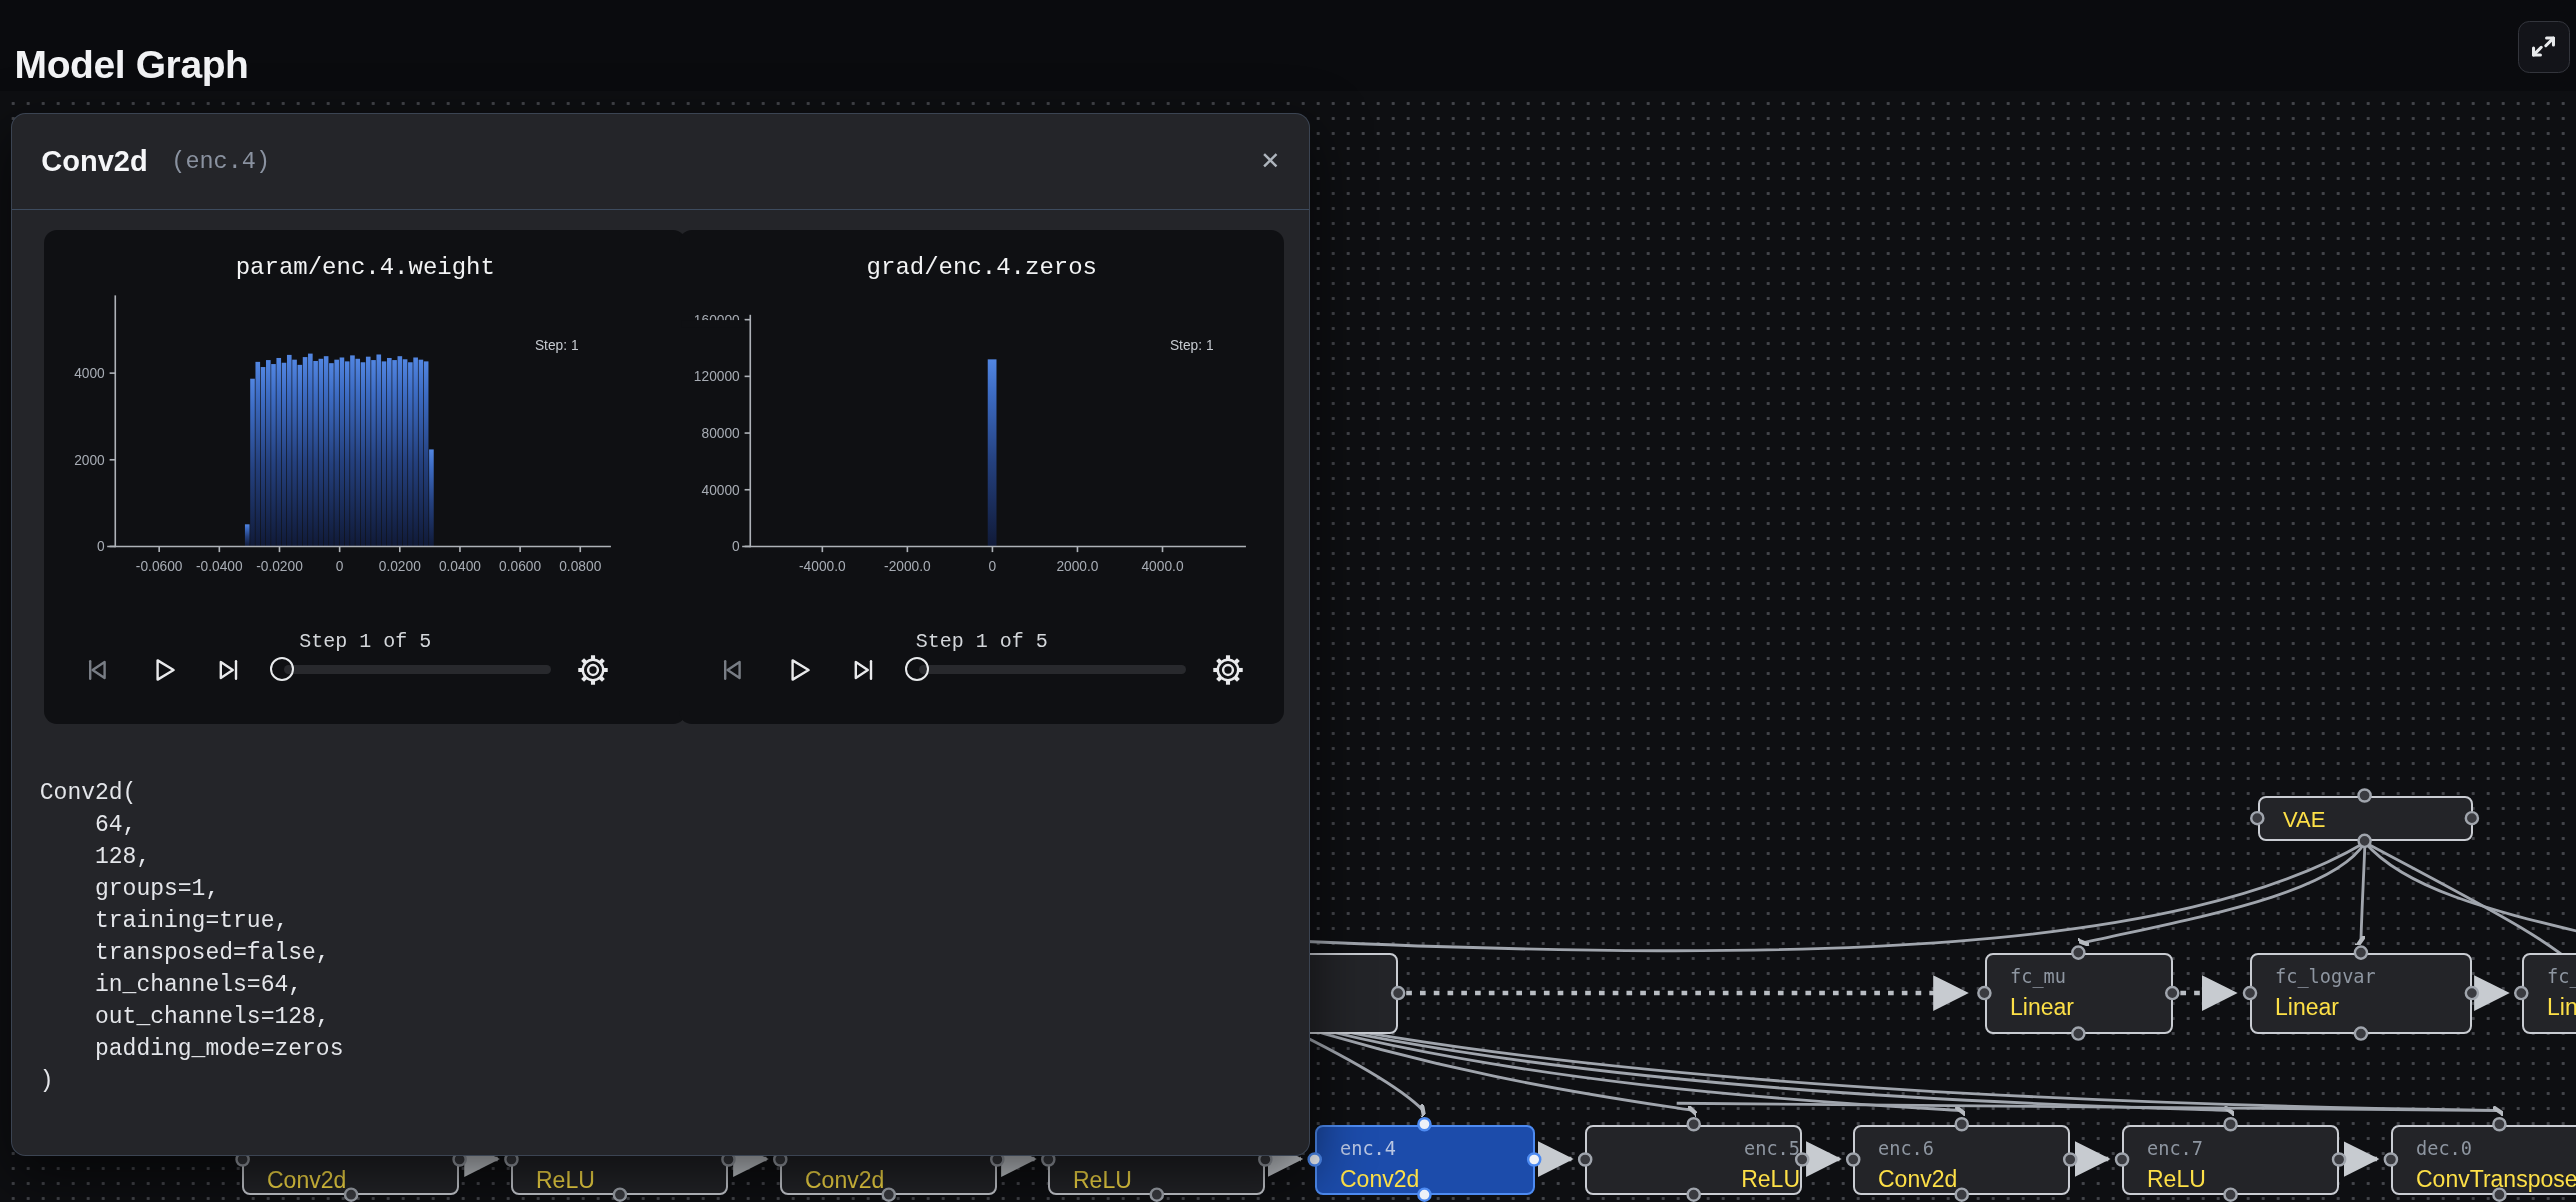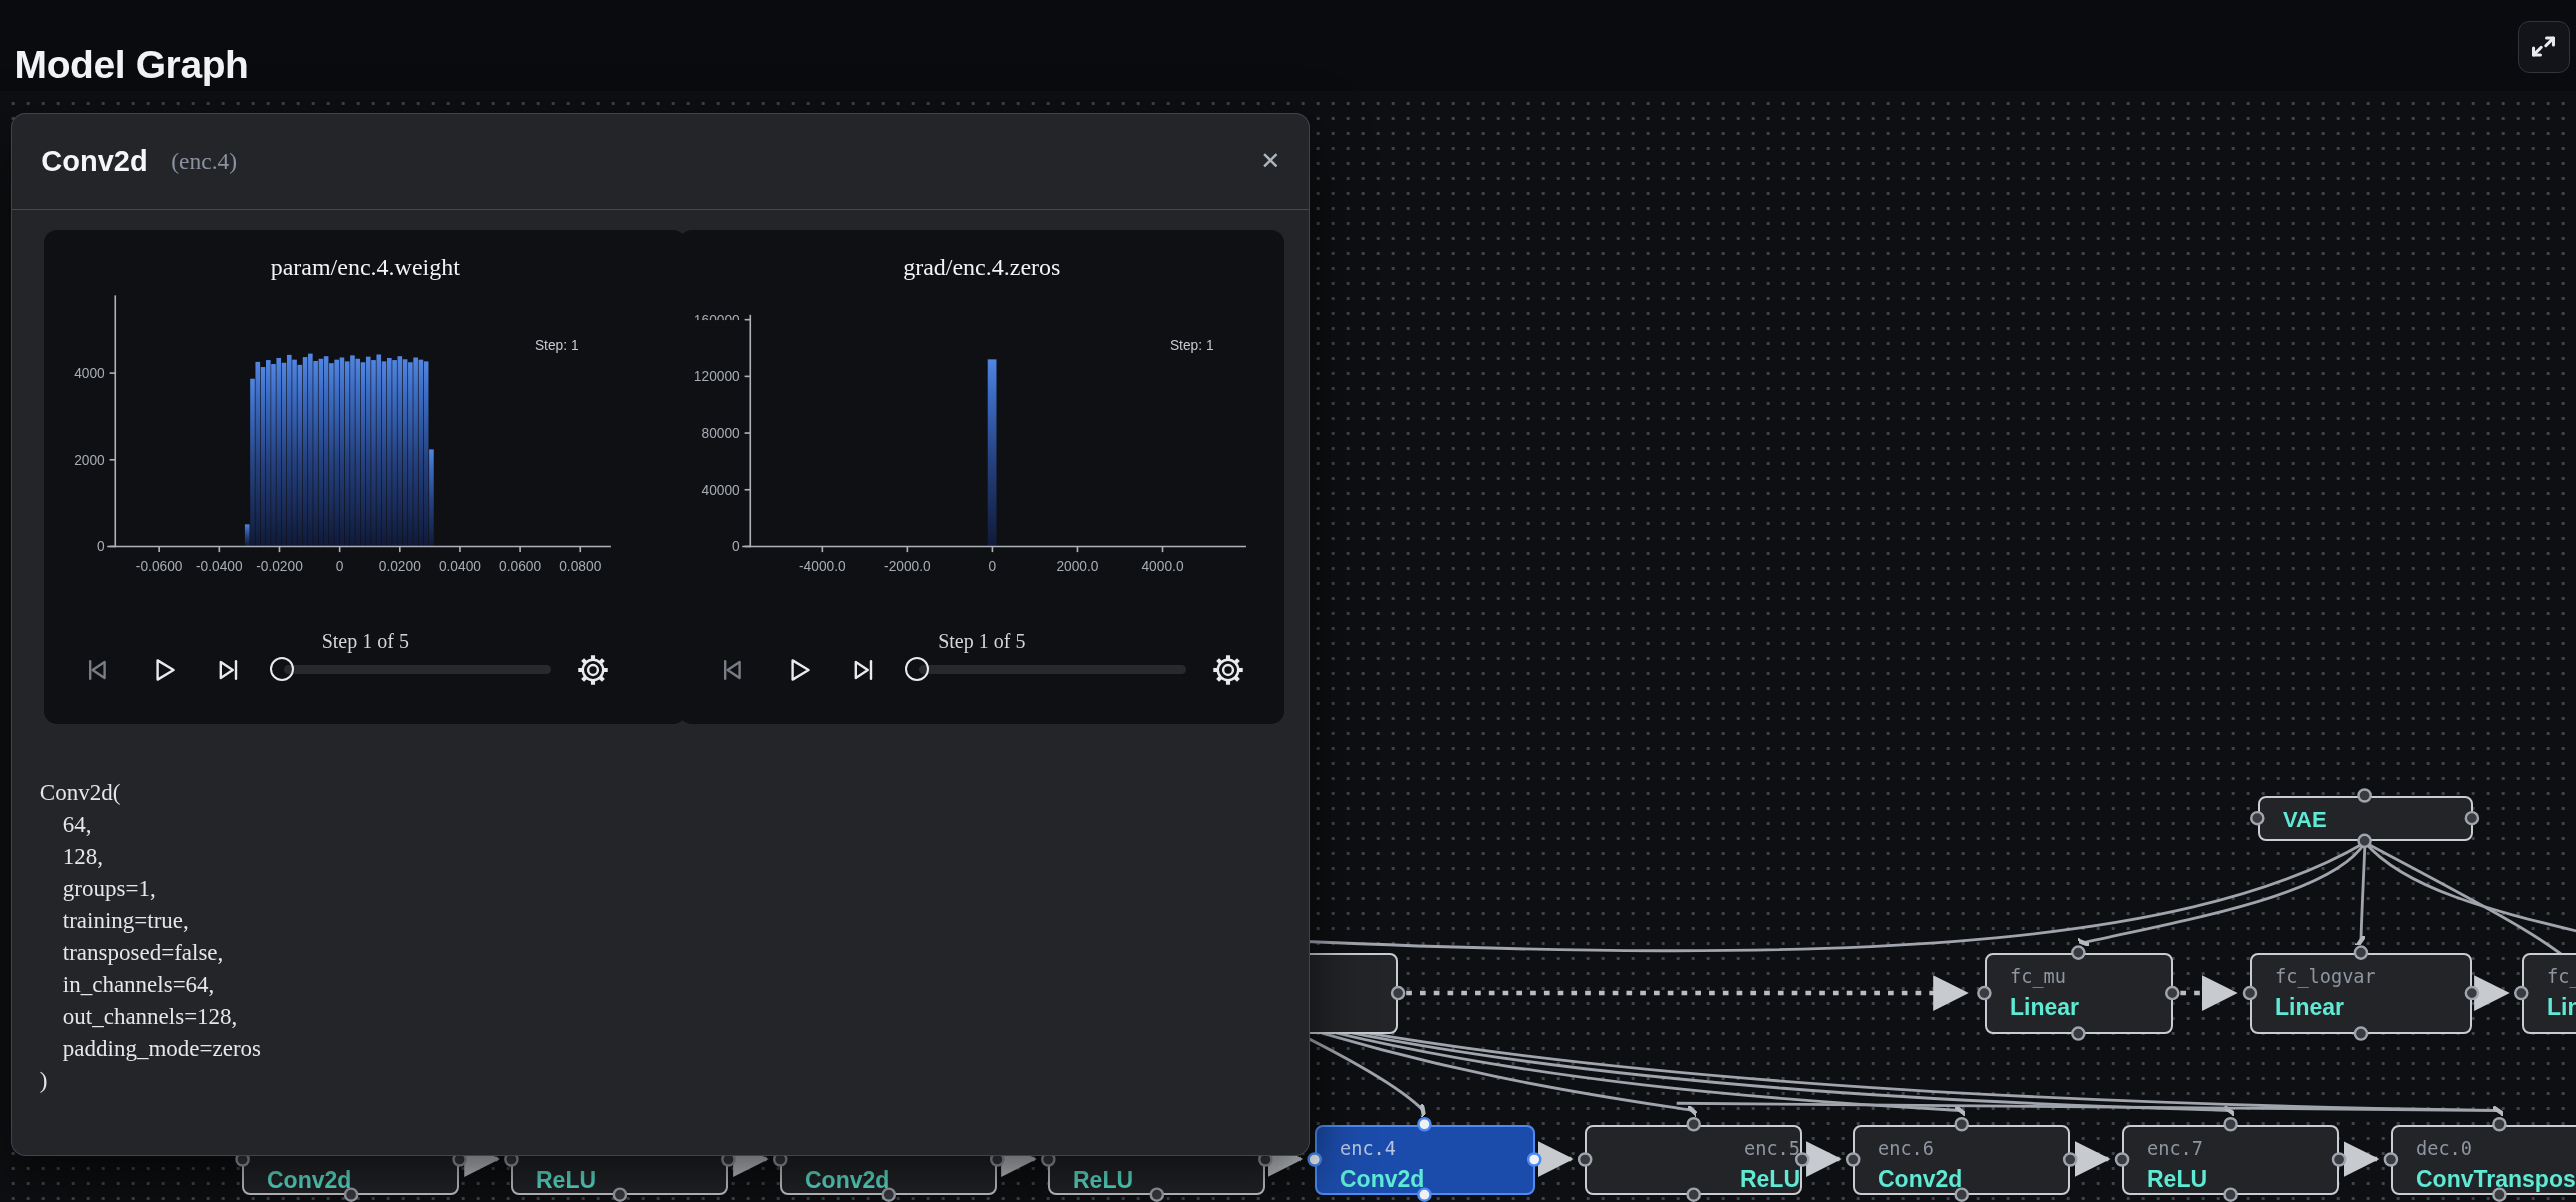--- a/index.html
+++ b/index.html
@@ -1,32 +1,32 @@
 <!DOCTYPE html>
 <html style="font-size:13px"><head>
 <meta charset="utf-8">
 <style>
   html,body{margin:0;padding:0;background:#0a0b0e;width:2576px;height:1202px;overflow:hidden;
     font-family:"Liberation Sans",sans-serif;-webkit-font-smoothing:antialiased;}
-  .mono{font-family:Liberation Serif, serif;}
+  .mono{font-family:Liberation Mono, monospace;}
   
   #page-header{position:absolute;left:0;top:1px;width:2576px;height:91px;z-index:5;}
   #page-title{position:absolute;left:14.6px;top:42px;font-size:39px;font-weight:bold;color:#f2f3f5;letter-spacing:-0.4px;}
   #expand-btn{position:absolute;left:2518px;top:21px;width:52px;height:52px;background:#131419;
     border:1.6px solid #33353c;border-radius:11.3px;z-index:6;box-sizing:border-box;cursor:pointer;}
   
   #graph{position:absolute;left:0;top:91px;width:2576px;height:1111px;background-color:#0e0f12;
     background-image:radial-gradient(circle,#44454b 1.4px,transparent 1.5px);
     background-size:15px 15px;background-position:5.7px 35px;z-index:1;}
   #edges-svg,#ports-svg{position:absolute;left:0;top:0;width:2576px;height:1111px;pointer-events:none;}
   #edges-svg{z-index:1;} #ports-svg{z-index:3;}
   .gnode{position:absolute;box-sizing:border-box;background:#232428;border:2.4px solid #c9ccd2;
     border-radius:8px;overflow:hidden;padding-left:23px;z-index:2;cursor:pointer;}
   .gnode .nname{font-family:"DejaVu Sans Mono",monospace;font-size:18.6px;color:#8e96a1;margin-top:10.5px;white-space:nowrap;}
-  .gnode .ntype{font-size:23px;font-weight:bold;color:#5eead4;margin-top:7.3px;white-space:nowrap;}
+  .gnode .ntype{font-size:23px;font-weight:normal;color:#fde047;margin-top:7.3px;white-space:nowrap;}
   .gnode.root .ntype{margin-top:9px;font-size:22px;}
   .gnode.selected{background:#1c4cab;border-color:#4d8bf2;}
   .gnode.selected .nname{color:#b9c6e2;}
   
   #modal{position:absolute;left:11.3px;top:113px;width:1299px;height:1043px;background:#242529;
     border:1.6px solid rgba(72,85,105,.65);border-radius:14.6px;z-index:10;box-sizing:border-box;
     box-shadow:0 19.4px 57px rgba(0,0,0,.6);overflow:hidden;}
   #modal-header{position:absolute;left:0;top:0;width:100%;height:96px;border-bottom:1.6px solid #3d4b5e;box-sizing:border-box;}
   #modal-title{position:absolute;left:29px;top:31px;font-size:29px;font-weight:bold;color:#f5f6f8;}
   #modal-subtitle{position:absolute;left:159px;top:34px;font-size:23.5px;color:#8a92a0;}

